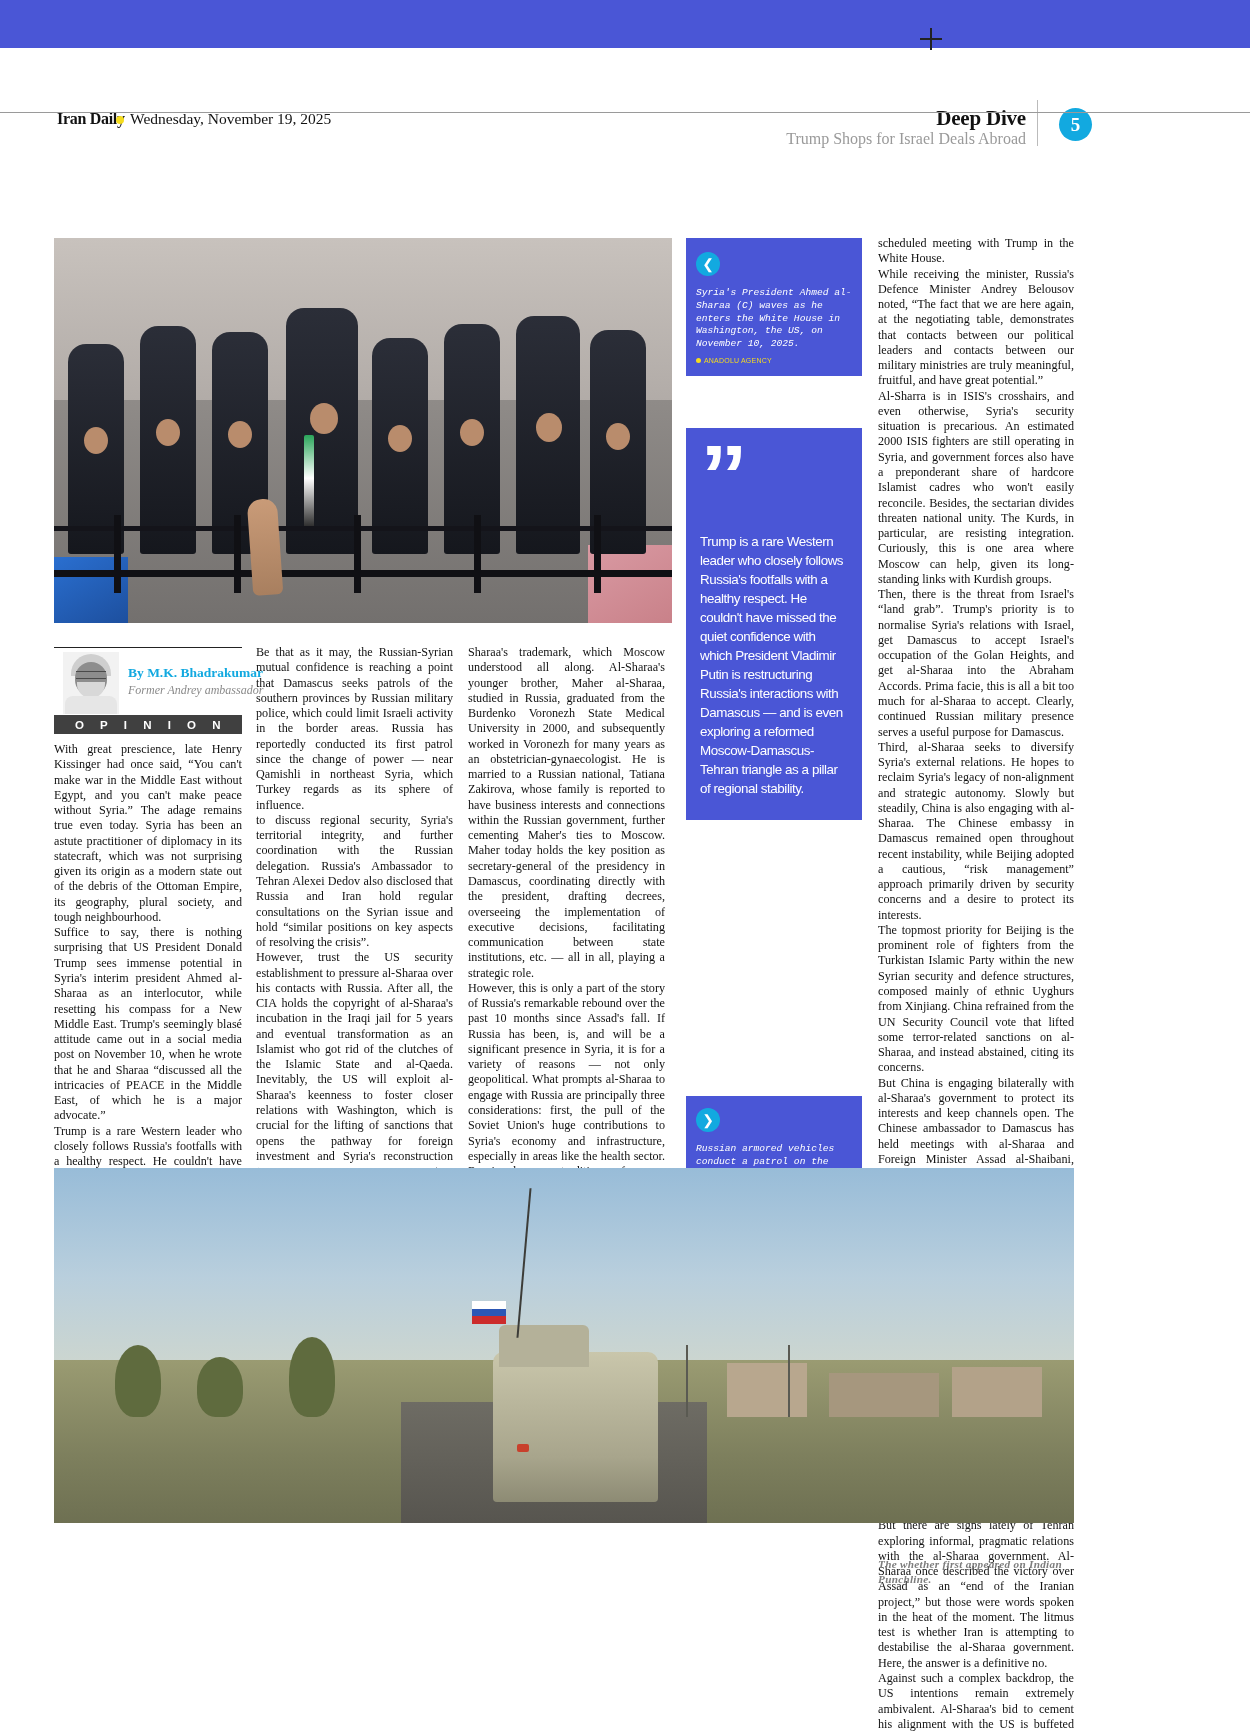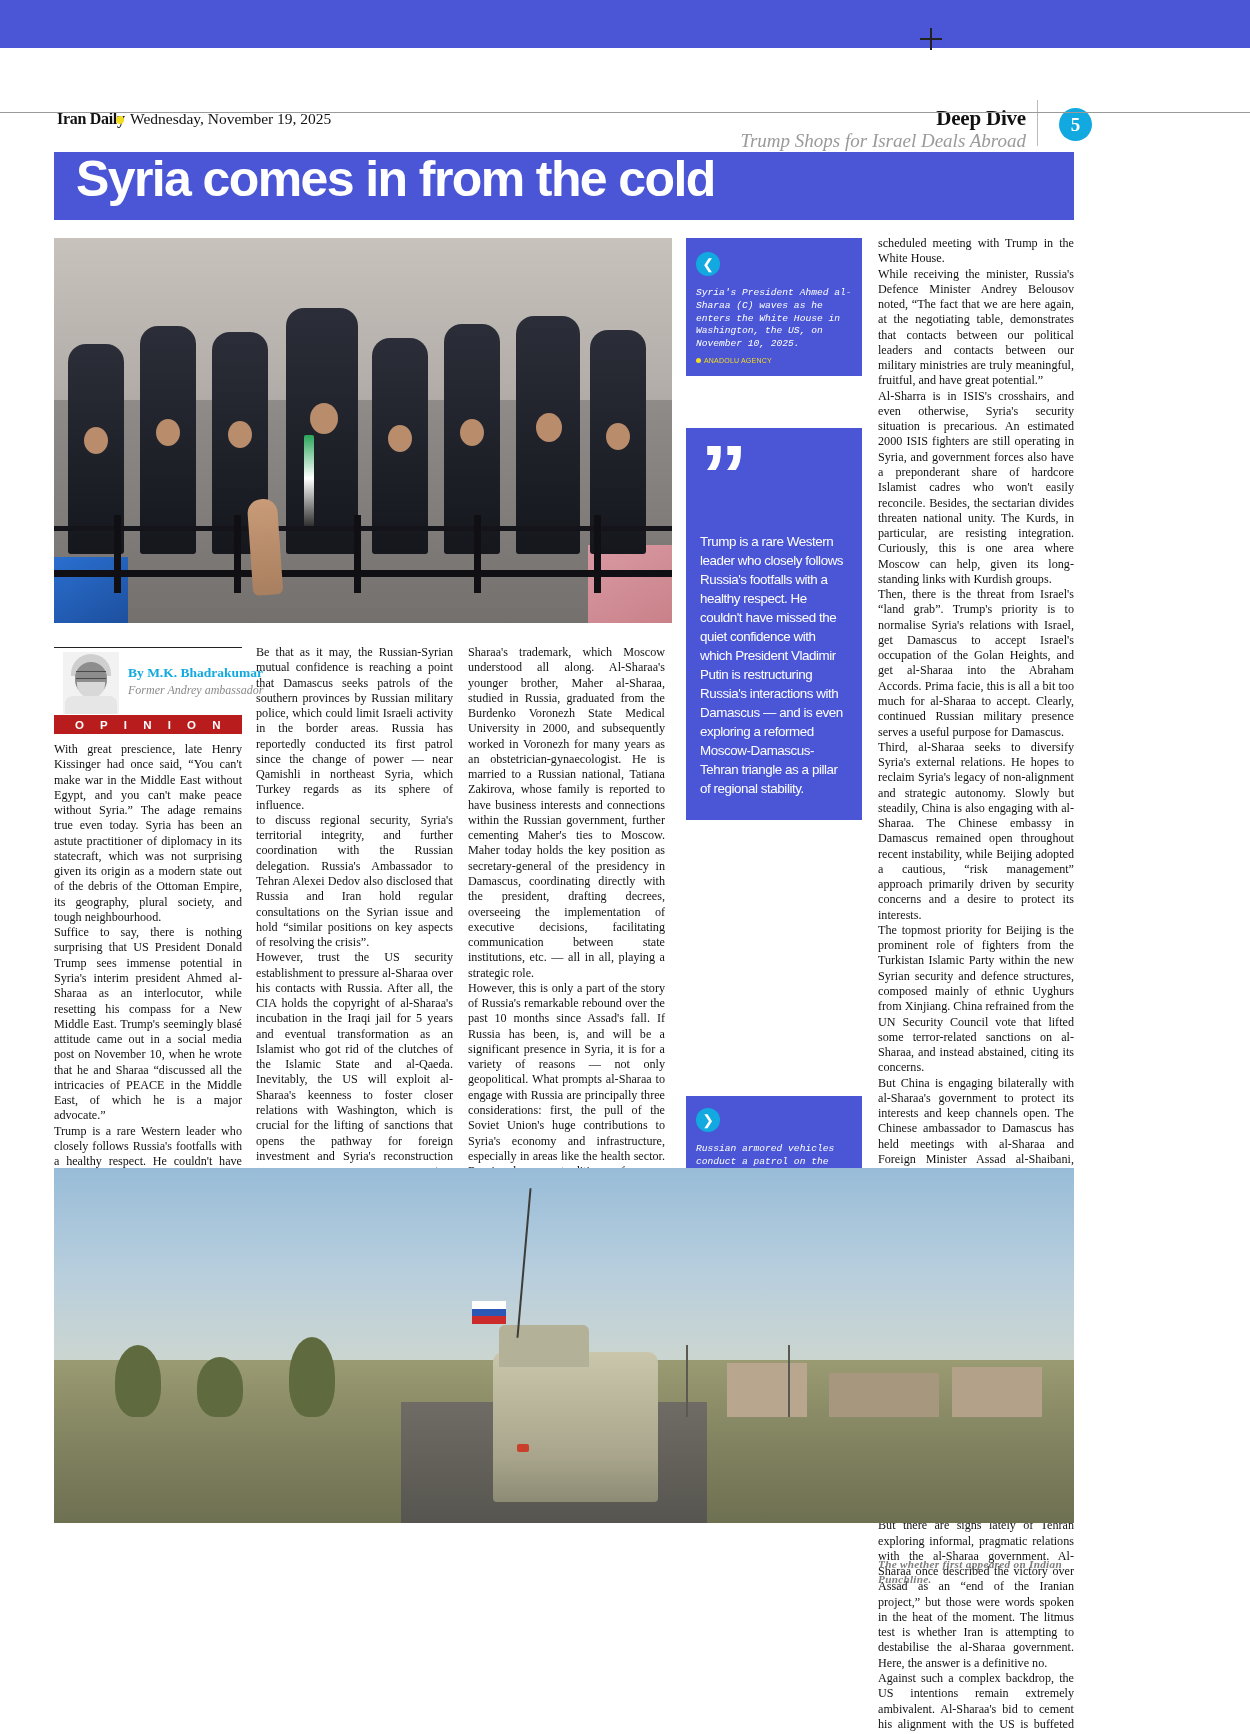--- a/index.html
+++ b/index.html
@@ -47,23 +47,22 @@
   }
   .section-title {
     position: absolute; right: 224px; top: 58px;
     font-family: "Liberation Serif", serif;
     font-weight: bold; font-size: 21px; color: #111;
     text-align: center; letter-spacing: -0.2px;
   }
   .section-sub {
     position: absolute; right: 224px; top: 82px;
     font-family: "Liberation Serif", serif;
-    font-size: 19px; color: #9a9a9a;
+    font-size: 16px; color: #9a9a9a;
     text-align: right;
-    font-style: italic;
   }
   .sec-divider {
     position: absolute; right: 212px; top: 52px; width: 1px; height: 46px; background: #bbb;
   }
   .page-badge {
     position: absolute; right: 158px; top: 60px;
     width: 33px; height: 33px; border-radius: 50%;
     background: #12a9e0;
     color: #fff; font-family: "Liberation Serif", serif;
     font-weight: bold; font-size: 19px;
@@ -191,21 +190,21 @@
     font-family: "Liberation Serif", serif;
     font-weight: bold; font-size: 13.5px; color: #12a9e0;
   }
   .author-role {
     position: absolute; left: 128px; top: 683px;
     font-family: "Liberation Serif", serif;
     font-style: italic; font-size: 12px; color: #8a8a8a;
   }
   .opinion-bar {
     position: absolute; left: 54px; top: 715px; width: 188px; height: 19px;
-    background: #b91c1c;
+    background: #404040;
     display: flex; align-items: center; justify-content: center;
   }
   .opinion-bar span {
     font-family: "Liberation Sans", sans-serif;
     font-size: 11.5px; font-weight: bold; color: #fff; letter-spacing: 6.5px;
     padding-left: 6px;
   }
 
   
   .col {
@@ -281,23 +280,20 @@
     <div class="brand">Iran Daily</div>
     <div class="brand-dot"></div>
     <div class="brand-date">Wednesday, November 19, 2025</div>
     <div class="sec-divider"></div>
     <div class="section-title">Deep Dive</div>
     <div class="section-sub">Trump Shops for Israel Deals Abroad</div>
     <div class="page-badge">5</div>
   </div>
   <div class="head-rule"></div>
 
-  <div class="headline-bar">
-    <div class="headline-text">Syria comes in from the cold</div>
-  </div>
 
   <div class="photo-top">
     <div class="ph-sky"></div>
     <div class="ph-ground"></div>
     <div class="ph-blue"></div>
     <div class="ph-pink"></div>
 
     <div class="ph-figure" style="left:14px; height:210px;"></div>
     <div class="ph-head" style="left:30px; bottom:44%;"></div>
     <div class="ph-figure" style="left:86px; height:228px;"></div>

